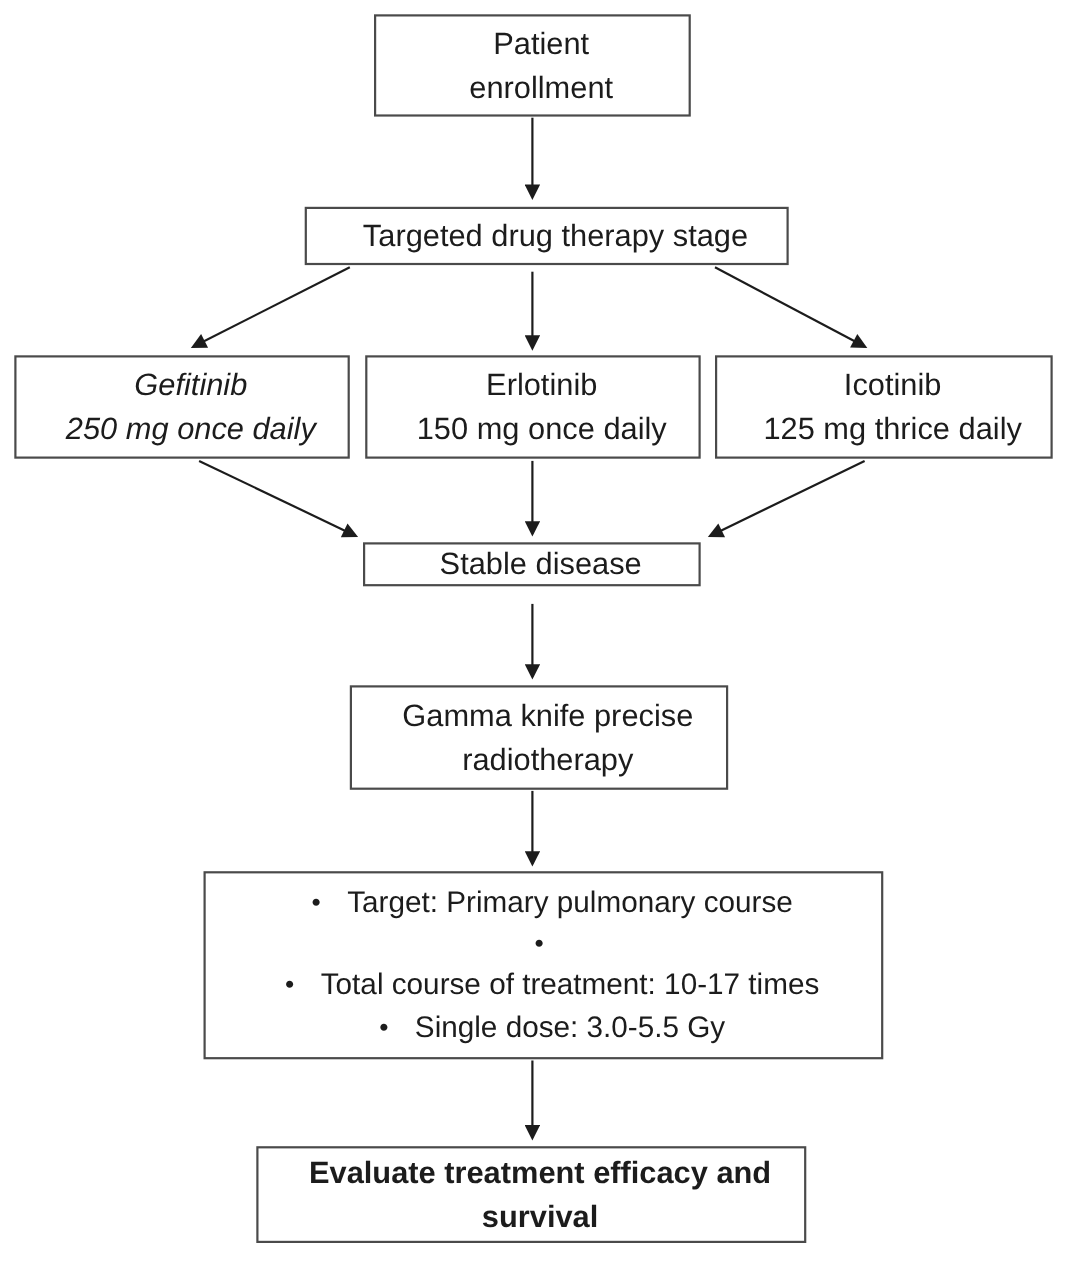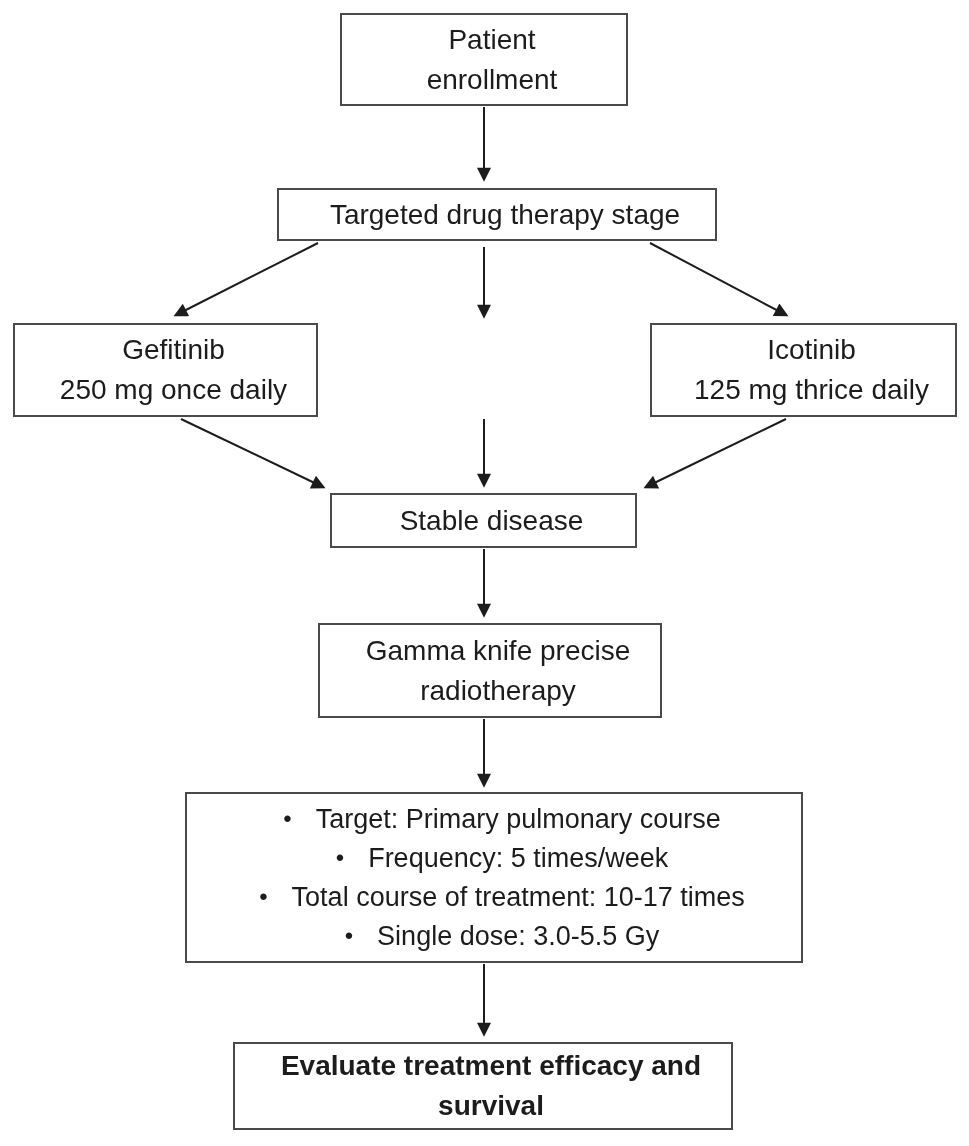--- a/index.html
+++ b/index.html
@@ -80,41 +80,42 @@
     <line x1="484" y1="549" x2="484" y2="615" marker-end="url(#arrowhead)"></line>
     <line x1="484" y1="719" x2="484" y2="785" marker-end="url(#arrowhead)"></line>
     <line x1="484" y1="964" x2="484" y2="1034" marker-end="url(#arrowhead)"></line>
   </svg>
 
   <div class="node" style="left:340px; top:13px; width:288px; height:93px;">Patient
 enrollment</div>
 
   <div class="node" style="left:277px; top:188px; width:440px; height:53px;">Targeted drug therapy stage</div>
 
-  <div class="node" style="left:13px; top:323px; width:305px; height:94px;">Gefitinib
+  <div class="node" style="left:13px; top:323px; width:305px; height:94px;font-style:italic;">Gefitinib
 250 mg once daily</div>
 
+  <div class="node" style="left:332px; top:323px; width:305px; height:94px;">Erlotinib
+150 mg once daily</div>
 
   <div class="node" style="left:650px; top:323px; width:307px; height:94px;">Icotinib
 125 mg thrice daily</div>
 
-  <div class="node" style="left:330px; top:493px; width:307px; height:55px;">Stable disease</div>
+  <div class="node" style="left:330px; top:493px; width:307px; height:40px;">Stable disease</div>
 
   <div class="node" style="left:318px; top:623px; width:344px; height:95px;">Gamma knife precise
 radiotherapy</div>
 
   <div class="node" style="left:185px; top:792px; width:618px; height:171px;">
     <div class="bullet-list">
       <div class="bullet-line">
         <span class="bullet">•</span>
         <span>Target: Primary pulmonary course</span>
       </div>
       <div class="bullet-line">
         <span class="bullet">•</span>
-        <span>Frequency: 5 times/week</span>
       </div>
       <div class="bullet-line">
         <span class="bullet">•</span>
         <span>Total course of treatment: 10-17 times</span>
       </div>
       <div class="bullet-line">
         <span class="bullet">•</span>
         <span>Single dose: 3.0-5.5 Gy</span>
       </div>
     </div>

